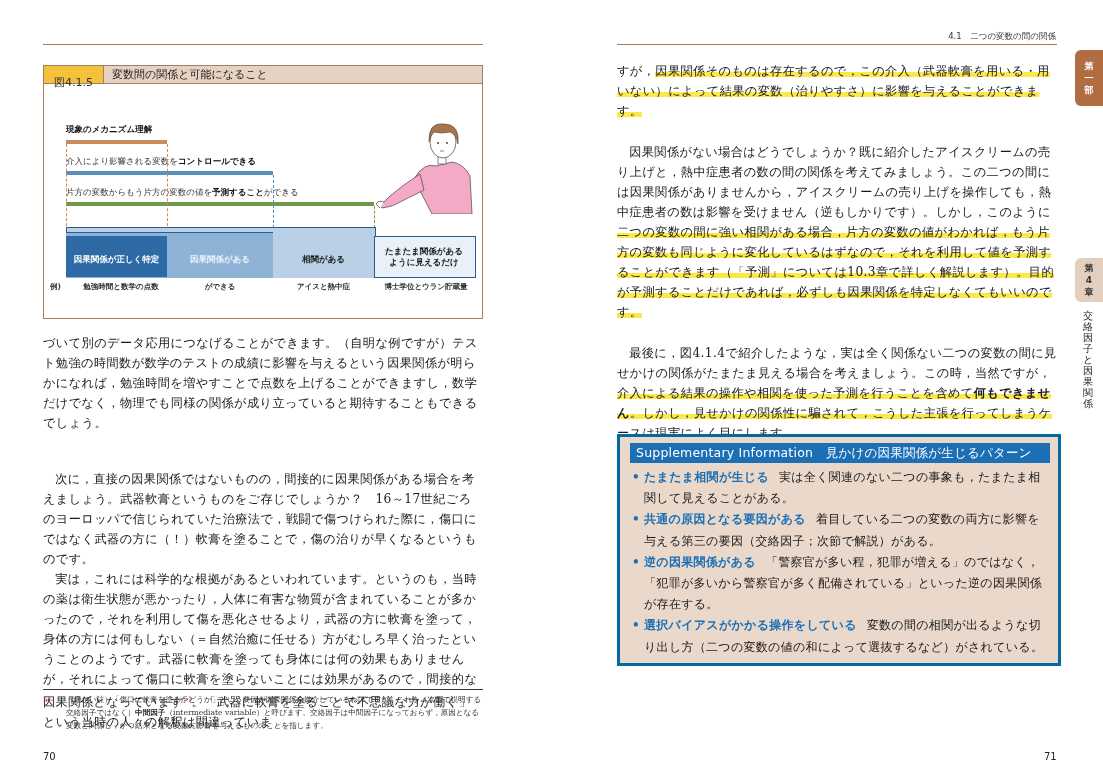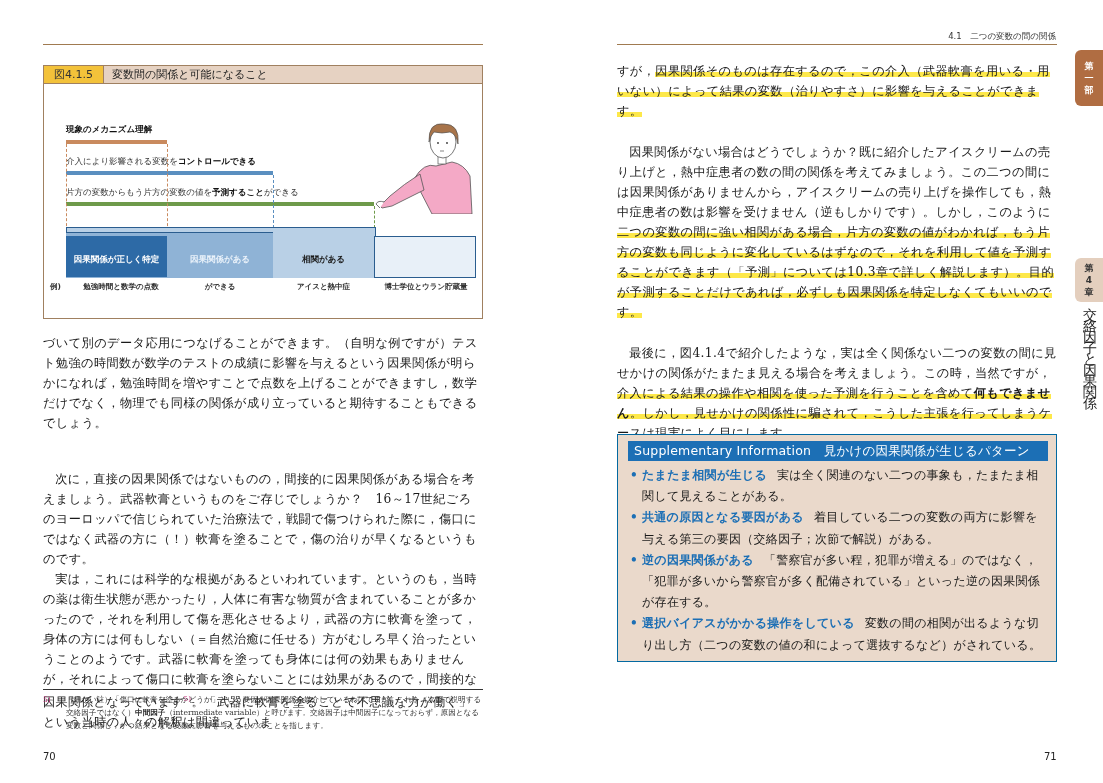--- a/index.html
+++ b/index.html
@@ -9,21 +9,21 @@
   .left-page { left:0; width:540px; }
   .right-page { left:560px; width:543px; }
 
   .rule { position:absolute; height:1px; background:#a07a50; }
 
   
   .figure { position:absolute; left:43px; top:65px; width:438px; height:252px;
             border:1px solid #a08060; background:#fff; }
   .fig-head { height:17px; background:#e6d2c2; border-bottom:1px solid #a08060; display:flex; }
   .fig-num { background:#f3c23a; color:#333; font-family:"DejaVu Sans","Liberation Sans",sans-serif;
-             font-size:11px; padding:0 10px; line-height:17px; border-right:1px solid #a08060; }
+             font-size:11px; padding:8px 10px; line-height:17px; border-right:1px solid #a08060; }
   .fig-title { font-family:"DejaVu Sans","Liberation Sans",sans-serif; font-size:11px; line-height:17px;
                padding-left:8px; color:#222; }
   .fig-body { position:absolute; left:0; top:18px; width:438px; height:234px; }
   .lvl-label { position:absolute; font-family:"DejaVu Sans","Liberation Sans",sans-serif; font-size:8.5px;
                color:#333; white-space:nowrap; }
   .lvl-label b { font-weight:bold; color:#111; }
   .lvl-bar { position:absolute; height:4px; }
   .vdash { position:absolute; width:0; border-left:1px dashed; }
   .stair { position:absolute; }
   .cat { position:absolute; display:flex; align-items:center; justify-content:center; text-align:center;
@@ -40,36 +40,36 @@
   .footnote { position:absolute; left:43px; top:693px; width:440px; font-size:7.6px; line-height:13px; color:#333; }
   .fn-num { position:absolute; left:0; top:0; color:#c0307a; }
   .fn-text { margin-left:23px; }
 
   .pagenum { position:absolute; top:751px; font-family:"DejaVu Sans","Liberation Sans",sans-serif; font-size:10px; color:#222; }
 
   .running-head { position:absolute; right:47px; top:31px; font-family:"DejaVu Sans","Liberation Sans",sans-serif;
                   font-size:8.5px; color:#333; white-space:nowrap; }
 
   .supp { position:absolute; left:617px; top:434px; width:438px; height:226px; background:#ead9cb;
-          border:1px solid #0369a1; }
+          border:3px solid #0369a1; }
   .supp-head { position:absolute; left:10px; top:6px; width:414px; height:20px; background:#1c6fb5; color:#fff;
                font-family:"DejaVu Sans","Liberation Sans",sans-serif; font-size:12.5px; line-height:20px; padding-left:6px;
                white-space:nowrap; letter-spacing:0.2px; }
   .supp-list { position:absolute; left:12px; top:30px; width:418px; font-size:12px; line-height:21.2px; letter-spacing:0.3px; }
   .supp-item { position:relative; padding-left:12px; }
   .bullet { position:absolute; left:0; color:#1c6fb5; font-weight:bold; }
   .kw { font-family:"DejaVu Sans","Liberation Sans",sans-serif; font-weight:bold; color:#1c6fb5; margin-right:10px; }
 
   .tab { position:absolute; right:0; width:28px; border-radius:6px 0 0 6px; display:flex; flex-direction:column;
          align-items:center; justify-content:center; font-family:"DejaVu Sans","Liberation Sans",sans-serif; font-size:9px; font-weight:bold; line-height:12px; }
   .tab span { display:block; }
   .tab-part { top:50px; height:56px; background:#b06d42; color:#fff; }
   .tab-chap { top:258px; height:44px; background:#e4cfbe; color:#333; }
   .chapter-vert { position:absolute; right:8px; top:310px; width:12px; font-family:"DejaVu Sans","Liberation Sans",sans-serif;
-                  font-size:14px; line-height:11px; color:#222; text-align:left; word-break:break-all; }
+                  font-size:10px; line-height:11px; color:#222; text-align:left; word-break:break-all; }
 </style>
 </head>
 <body>
 
 <div class="page left-page">
   <div class="rule" style="left:43px; top:44px; width:440px;"></div>
 
   <div class="figure">
     <div class="fig-head">
       <span class="fig-num">図4.1.5</span>
@@ -92,20 +92,21 @@
       <div class="vdash" style="left:330px; top:122px; height:22px; border-color:#6e9a4a;"></div>
 
       <div class="stair" style="left:22px; top:143px; width:308px; height:50px; background:#b9d0e6; border:1px solid #2a5d8f; border-bottom:none;"></div>
       <div class="stair" style="left:22px; top:148px; width:207px; height:45px; background:#8fb3d6; border-top:1px solid #2a5d8f;"></div>
       <div class="stair" style="left:22px; top:152px; width:101px; height:41px; background:#2d6aa6;"></div>
       <div class="stair" style="left:330px; top:152px; width:100px; height:40px; background:#e8f0f8; border:1px solid #2a5d8f;"></div>
 
       <div class="cat" style="left:22px; top:160px; width:101px; height:30px; color:#fff;">因果関係が正しく特定</div>
       <div class="cat" style="left:123px; top:160px; width:106px; height:30px; color:#eaf2fa;">因果関係がある</div>
       <div class="cat" style="left:229px; top:160px; width:101px; height:30px; color:#1a1a1a;">相関がある</div>
+      <div class="cat" style="left:330px; top:154px; width:100px; height:38px; color:#1a1a1a; padding:0 10px; box-sizing:border-box;">たまたま関係がある ように見えるだけ</div>
 
       <div class="ex" style="left:6px; top:198px;">例)</div>
       <div class="ex" style="left:22px; top:198px; width:110px;">勉強時間と数学の点数</div>
       <div class="ex" style="left:123px; top:198px; width:106px;">ができる</div>
       <div class="ex" style="left:229px; top:198px; width:101px;">アイスと熱中症</div>
       <div class="ex" style="left:330px; top:198px; width:104px;">博士学位とウラン貯蔵量</div>
 
       <svg style="position:absolute; left:330px; top:20px;" width="100" height="110" viewBox="0 0 100 110">
         <path d="M62 62 Q50 58 40 75 L58 110 L98 110 L96 72 Q90 60 78 58 Z" fill="#f4a9c6" stroke="#555" stroke-width="0.8"></path>
         <path d="M46 70 Q30 80 16 92 L10 98 L4 100 L8 104 L18 102 L50 86 Z" fill="#f4a9c6" stroke="#555" stroke-width="0.8"></path>

